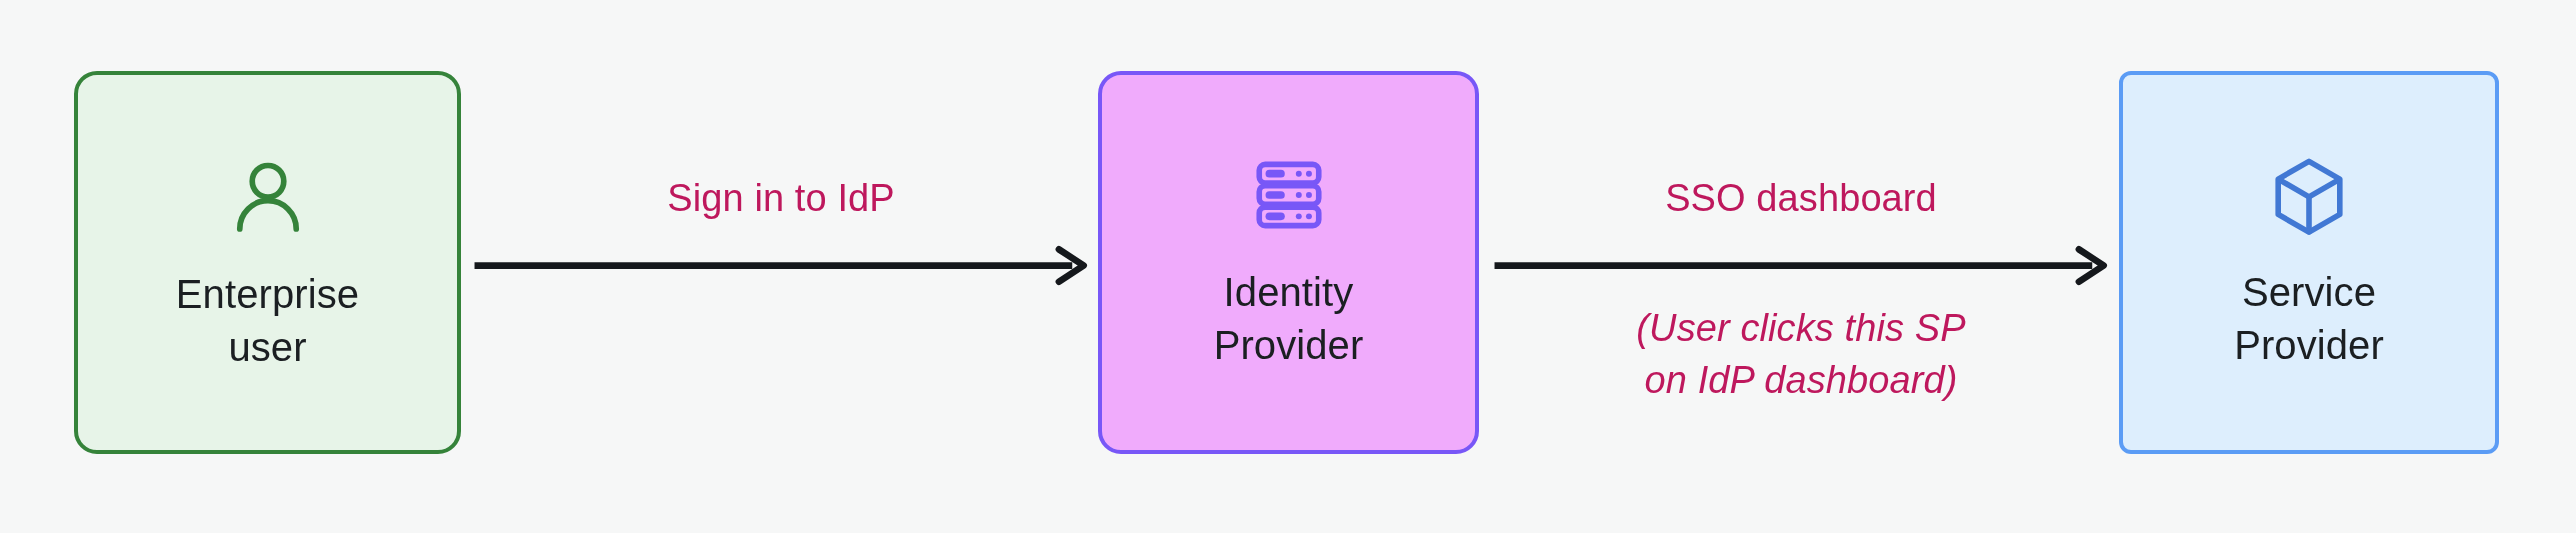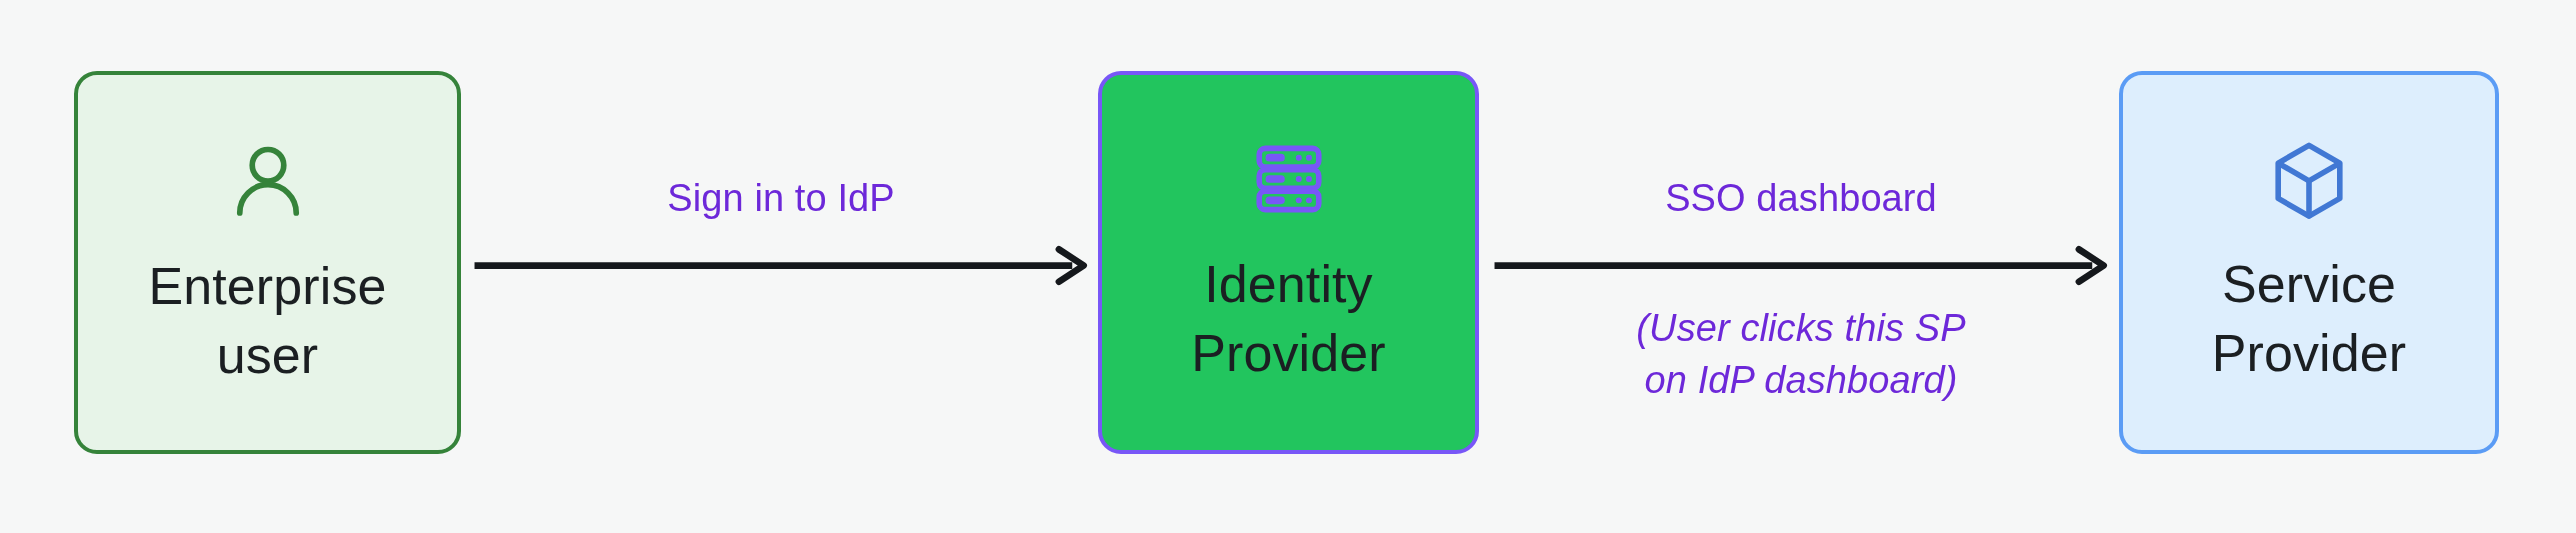--- a/index.html
+++ b/index.html
@@ -35,47 +35,48 @@
     align-items: center;
     justify-content: center;
   }
 
   .node-icon {
     display: block;
     margin-bottom: 25px;
   }
 
   .node-label {
-    font-size: 52px;
+    font-size: 40px;
     line-height: 1.32;
     color: #1b1f22;
     text-align: center;
     letter-spacing: 0.1px;
     white-space: pre-line;
   }
 
   #node-user {
     left: 74px;
     width: 387px;
     background: #e7f4e8;
     border-color: #35833a;
   }
 
   #node-idp {
     left: 1098px;
     width: 381px;
-    background: #22c55e;
+    background: #f0abfc;
     border-color: #7857f7;
   }
 
   #node-sp {
     left: 2119px;
     width: 380px;
     background: #ddeefd;
     border-color: #5b9cf5;
+    border-radius: 12px;
   }
 
   
   .edge {
     position: absolute;
     top: 0;
     height: 533px;
   }
 
   .edge-svg {
@@ -84,21 +85,21 @@
     top: 0;
     overflow: visible;
   }
 
   .edge-label {
     position: absolute;
     width: 100%;
     text-align: center;
     font-size: 38px;
     line-height: 1.36;
-    color: #6d28d9;
+    color: #be185d;
     letter-spacing: 0.1px;
     white-space: pre-line;
   }
 
   #edge-1 {
     left: 474px;
     width: 614px;
   }
   #edge-1 .edge-label.above {
     top: 173px;

